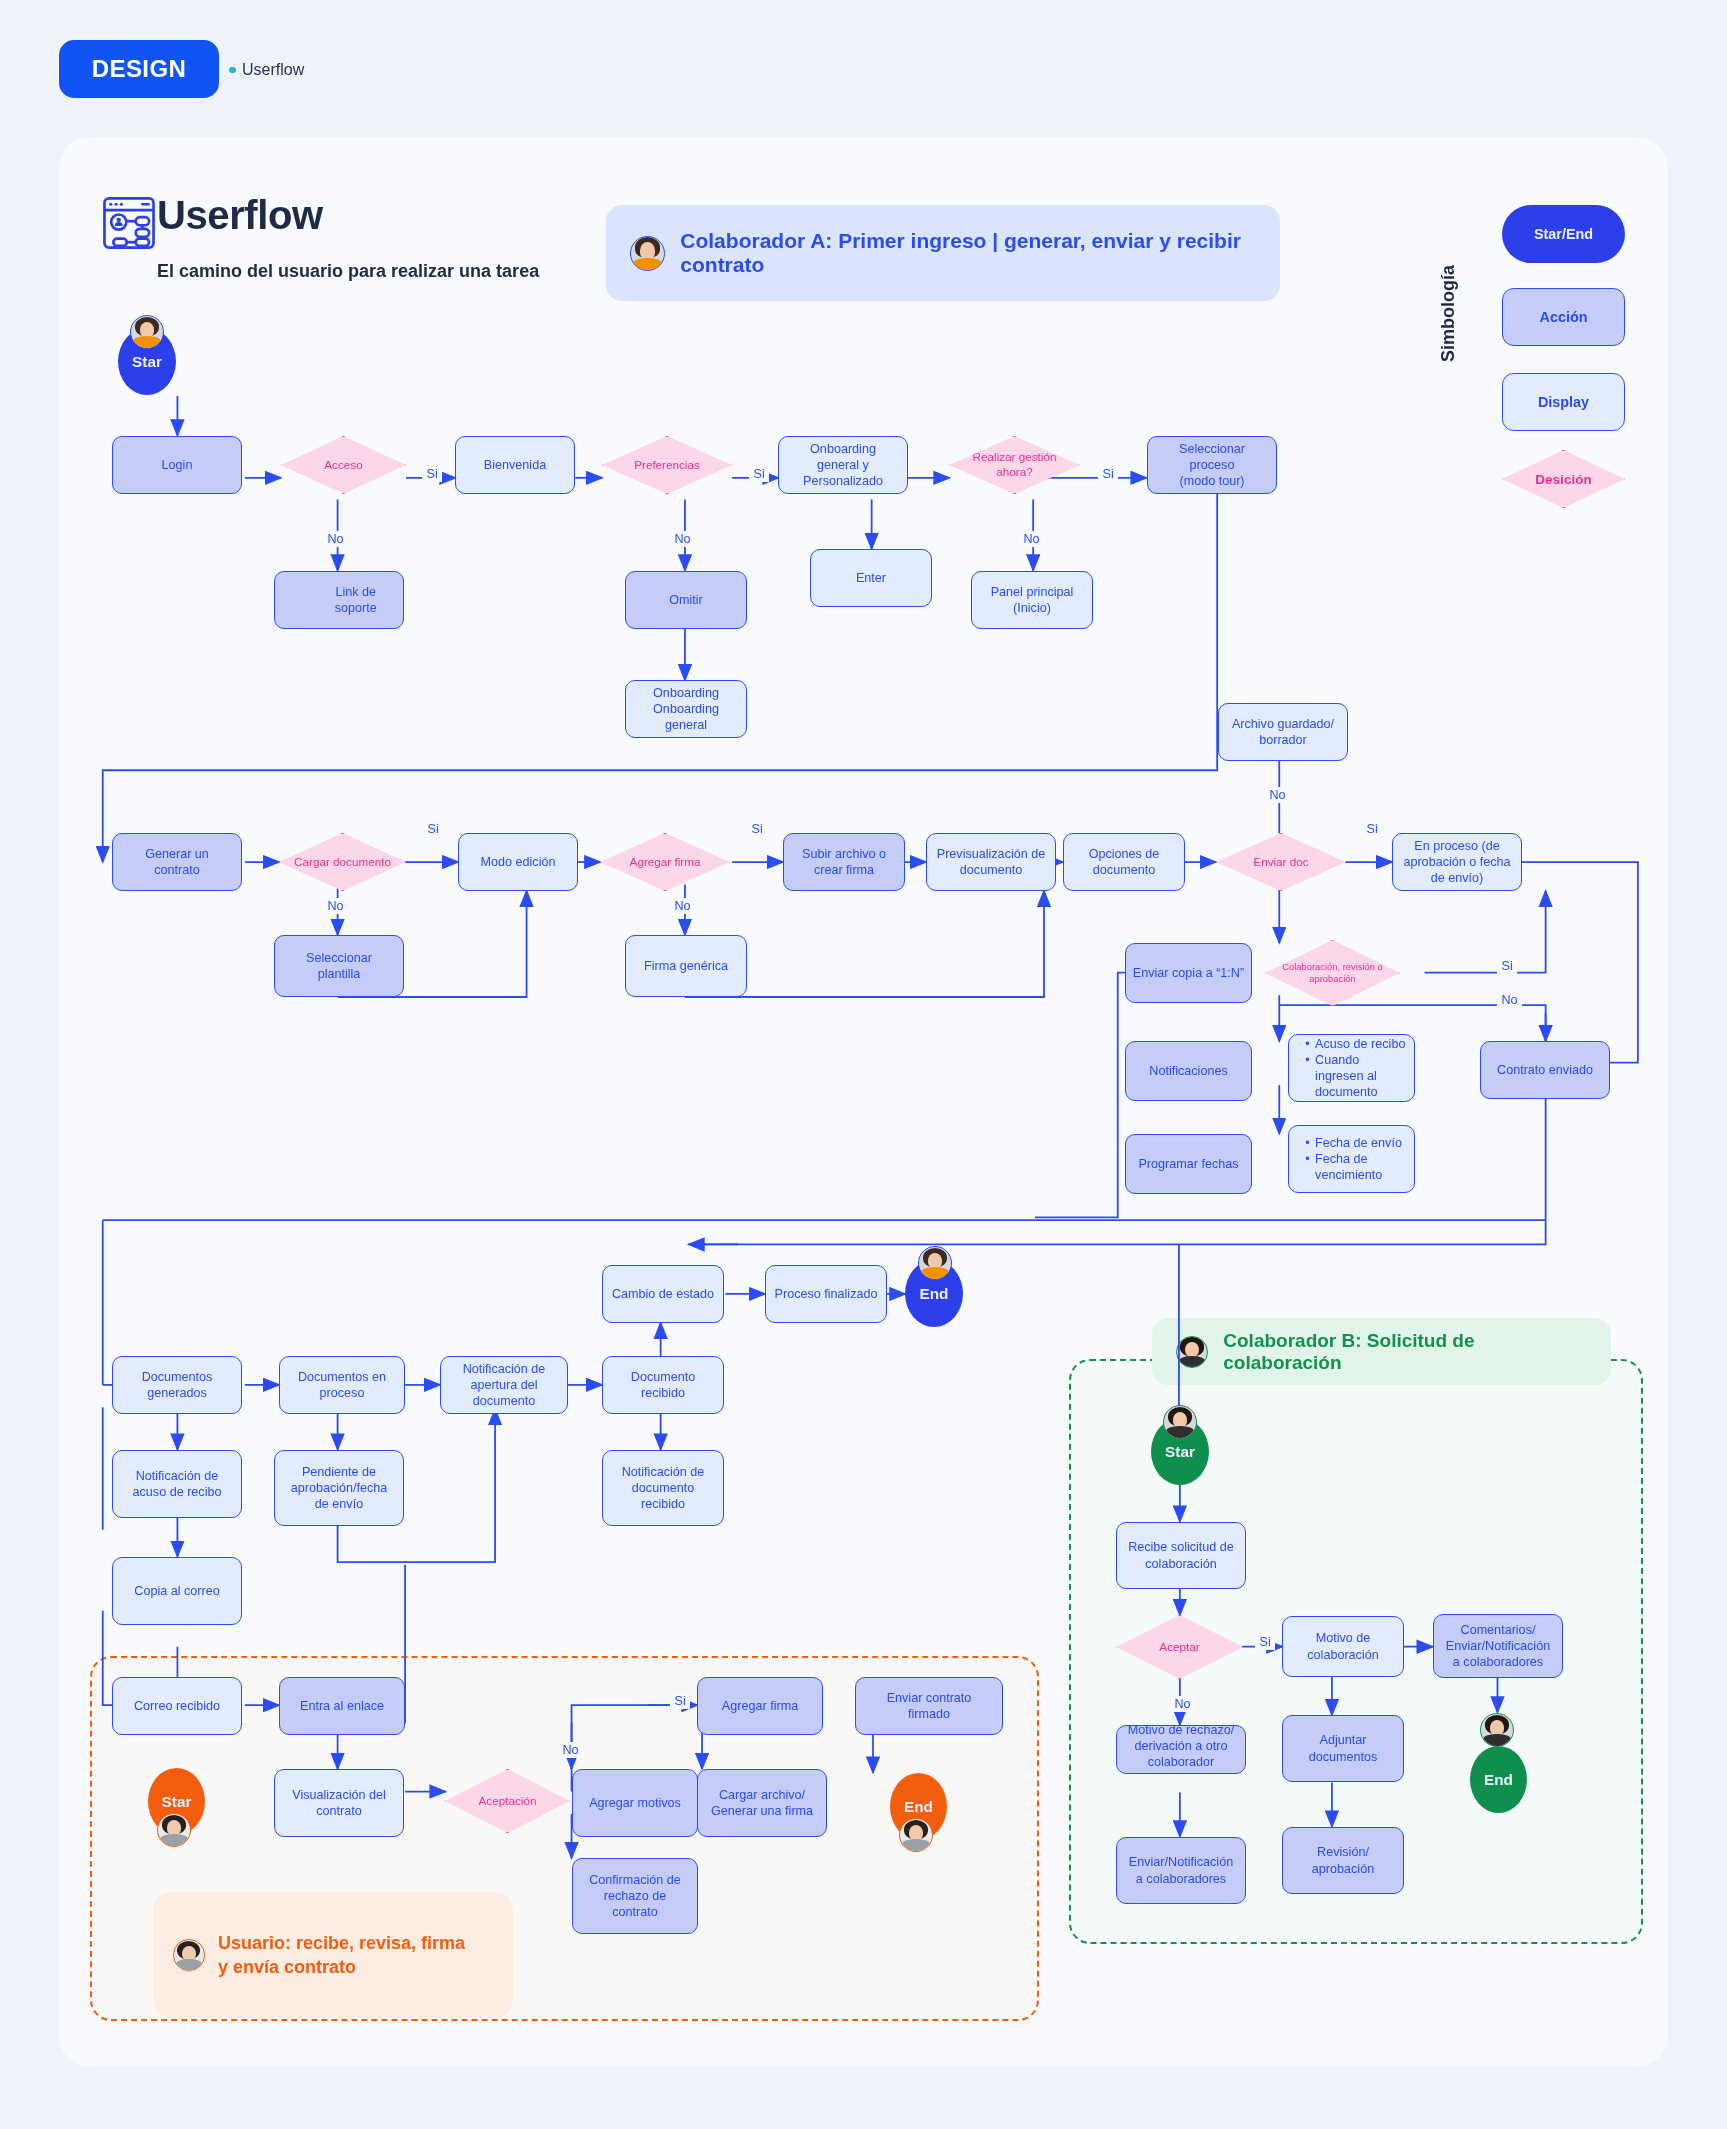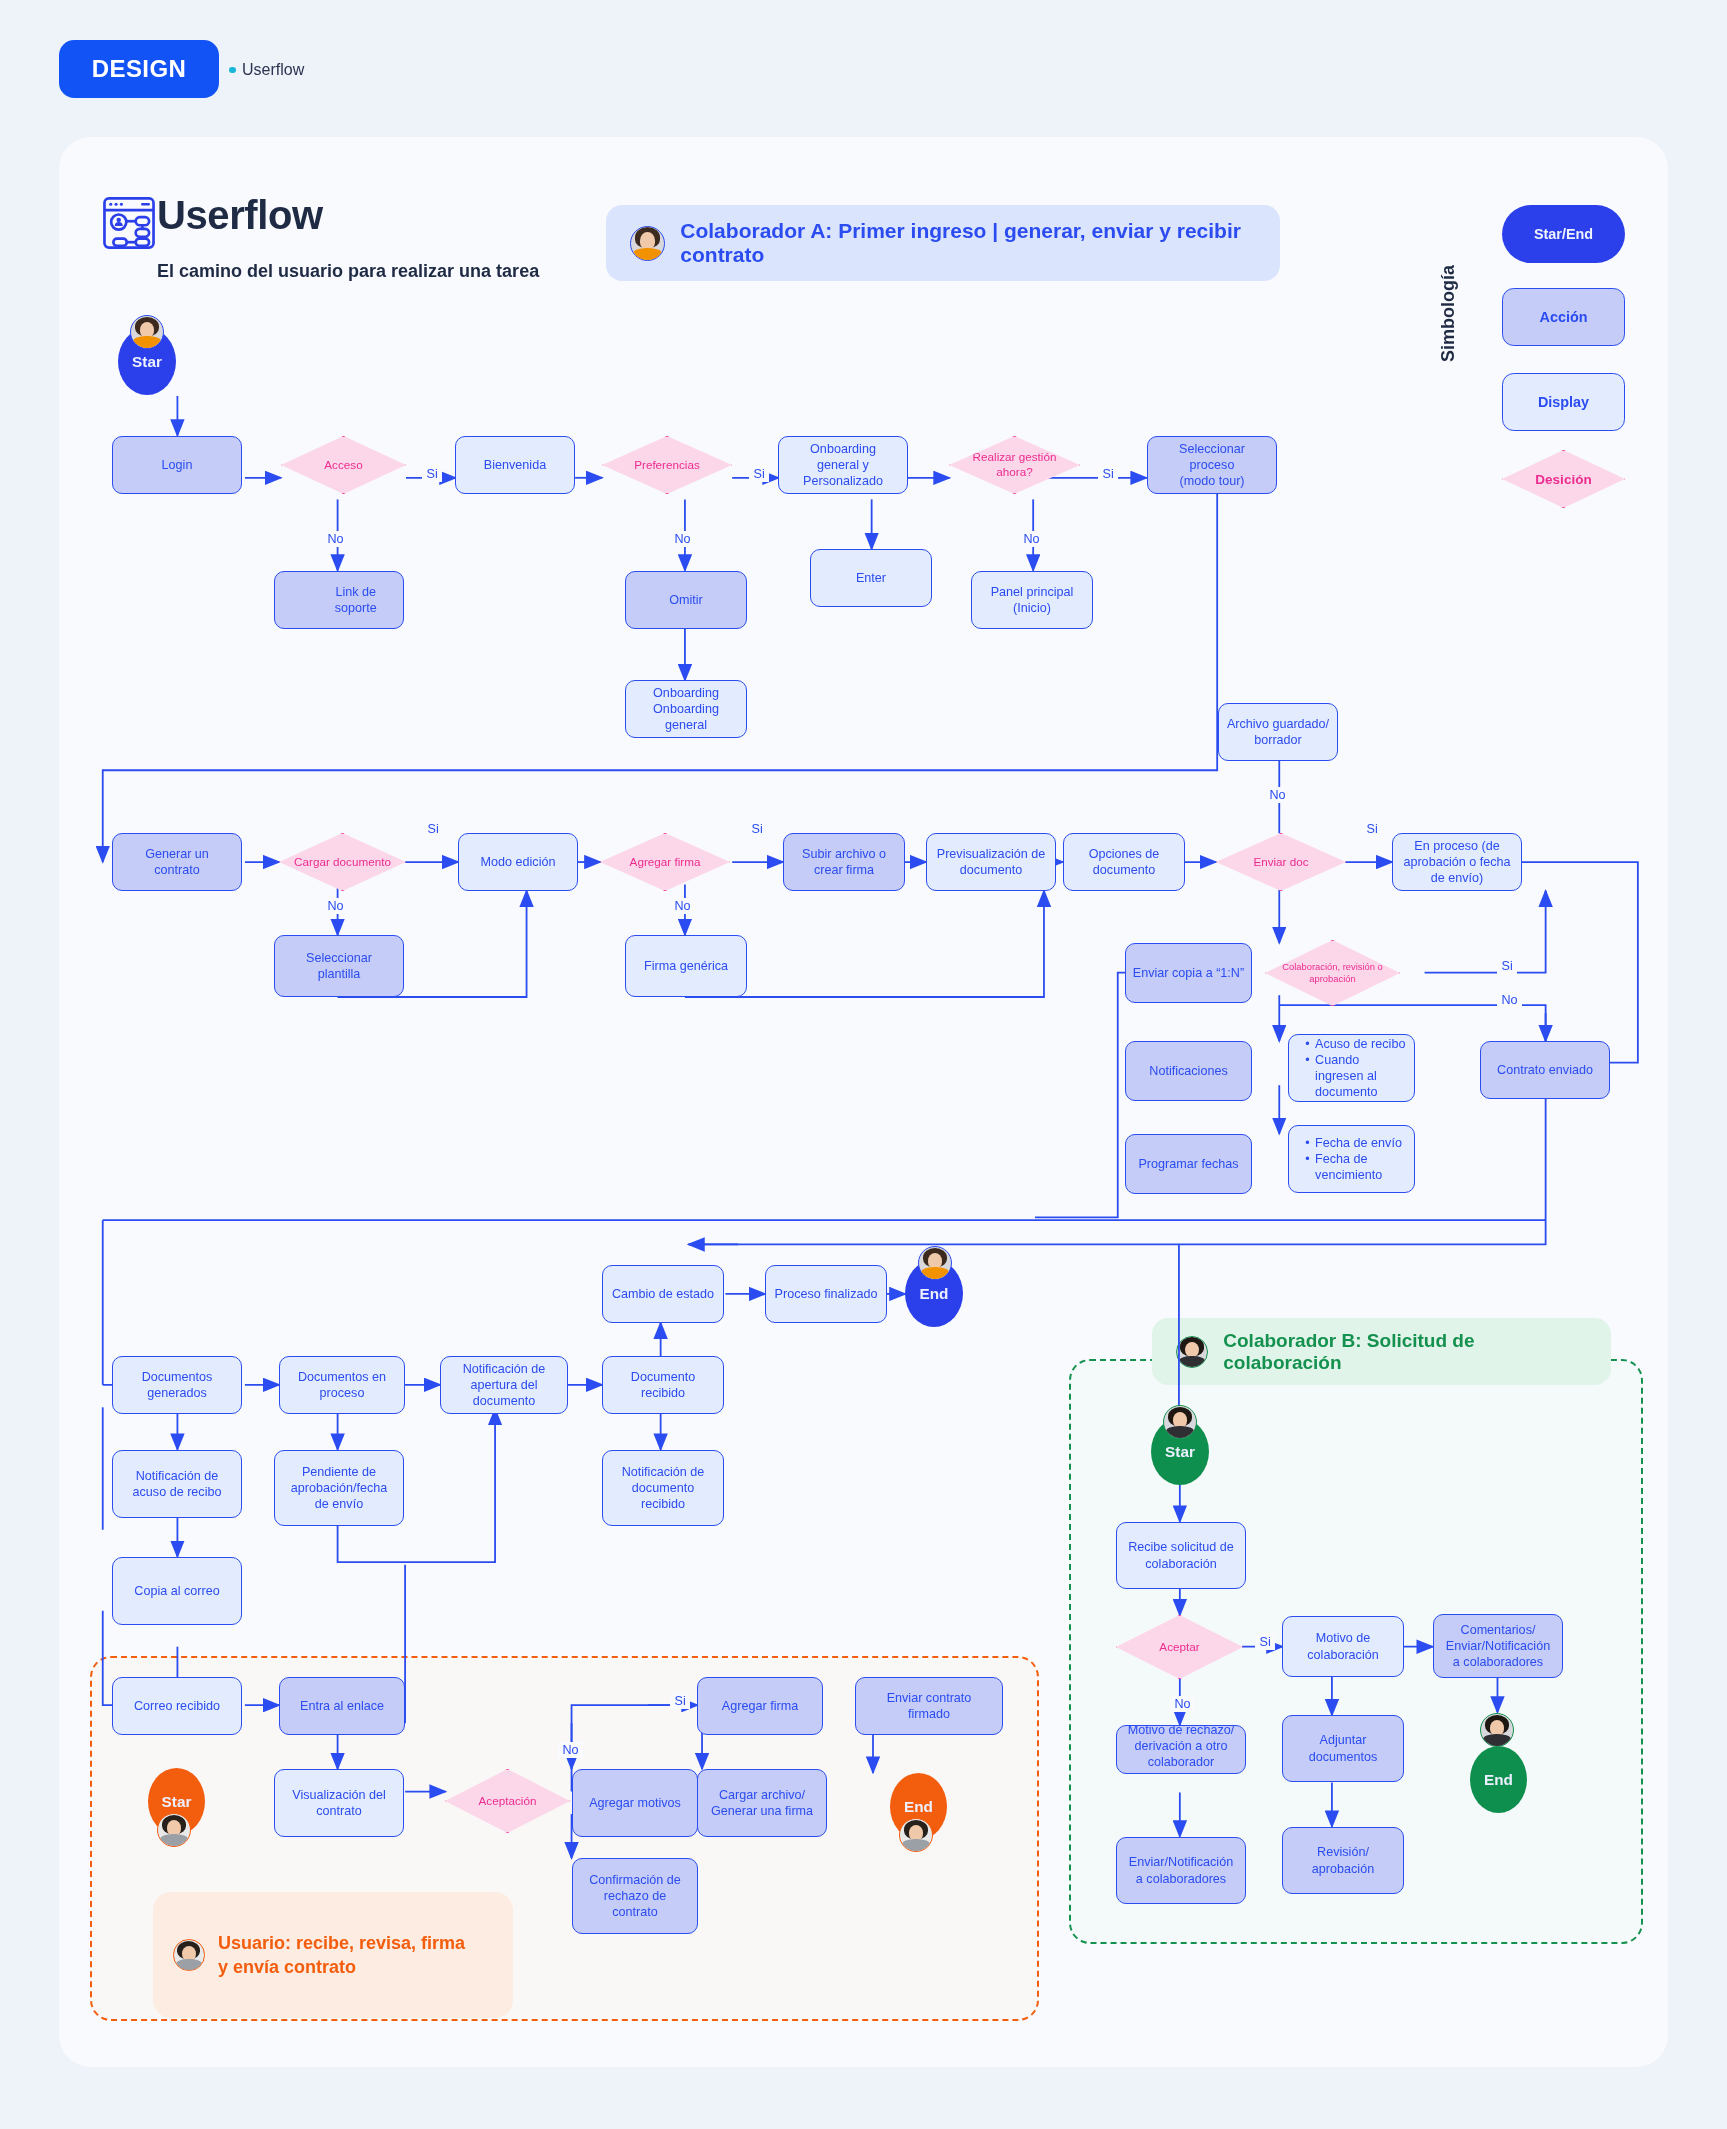--- a/index.html
+++ b/index.html
@@ -40,21 +40,21 @@
     position:absolute; left:157px; top:261px;
     font-size:18px; font-weight:700; color:#1f2a44;
   }
 
   
   .banner{
     position:absolute; border-radius:16px;
     display:flex; align-items:center; gap:15.3px; padding:0 24px;
   }
   .banner .btxt{ font-size:21px; font-weight:700; }
-  #banner-a{ left:606px; top:205px; width:674px; height:76px; background:#dbe4fd; }
+  #banner-a{ left:606px; top:205px; width:674px; height:96px; background:#dbe4fd; }
   #banner-a .btxt{ color:#2b4cf0; }
   #banner-b{ left:1152px; top:1318px; width:459px; height:67px; background:#e1f4e9; }
   #banner-b .btxt{ color:#14914e; font-size:19px; }
 
   
   .avatar{ border-radius:50%; background:#d8d8dc; overflow:hidden; position:relative; flex:none; }
   .avatar.br-blue{ border:1.8px solid #2b4cf0; }
   .avatar.br-green{ border:1.8px solid #14914e; }
   .avatar.br-orange{ border:1.8px solid #f35d0e; }
   .avatar .hair{ position:absolute; left:11%; top:2%; width:78%; height:62%; border-radius:50% 50% 42% 42%; }
@@ -374,21 +374,21 @@
 <div class="node display" style="left:926px;top:833px;width:130px;height:58px;">
   <span><span>Previsualización de</span><br><span>documento</span></span>
   </div>
 <div class="node display" style="left:1063px;top:833px;width:122px;height:58px;">
   <span><span>Opciones de</span><br><span>documento</span></span>
   </div>
 <div class="node decision" style="left:1216px;top:833px;width:130px;height:58px;">
   <span>Enviar doc</span>
   </div>
 <span class="edge-label" style="left:1265px;top:787px;">No</span>
-<div class="node display" style="left:1218px;top:703px;width:120px;height:58px;">
+<div class="node display" style="left:1218px;top:703px;width:130px;height:58px;">
   <span><span>Archivo guardado/</span><br><span>borrador</span></span>
   </div>
 <span class="edge-label" style="left:1362px;top:821px;">Si</span>
 <div class="node display" style="left:1392px;top:833px;width:130px;height:58px;">
   <span><span>En proceso (de</span><br><span>aprobación o fecha</span><br><span>de envío)</span></span>
   </div>
 
 <div class="node action" style="left:1125px;top:943px;width:127px;height:60px;">
   <span>Enviar copia a “1:N”</span>
   </div>

